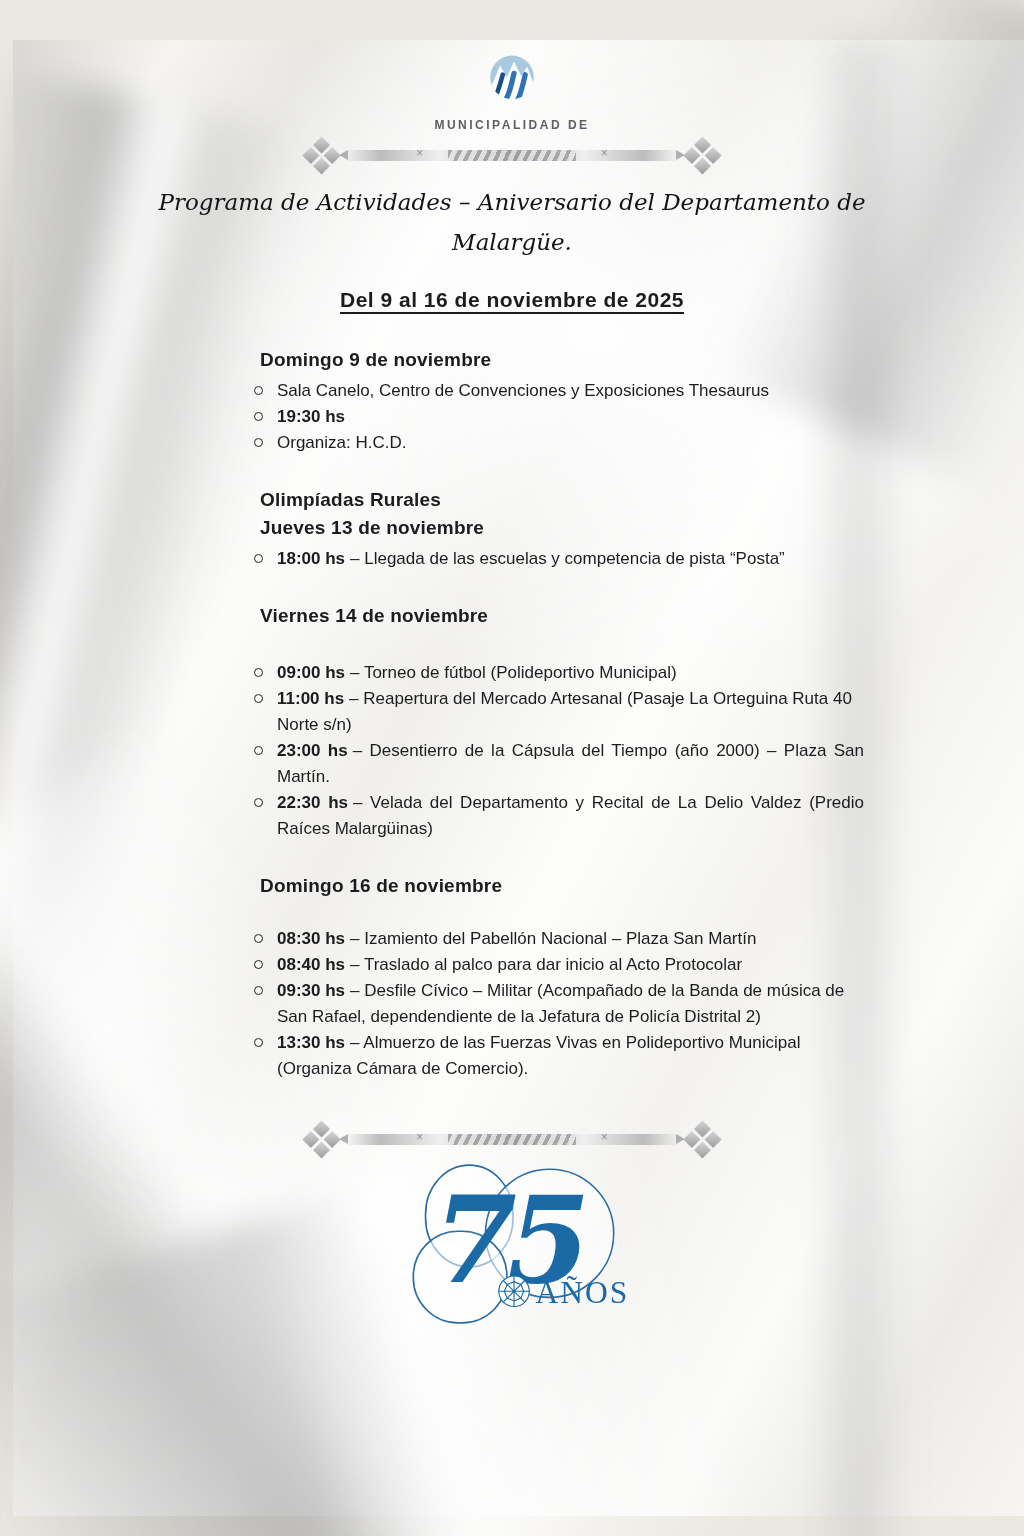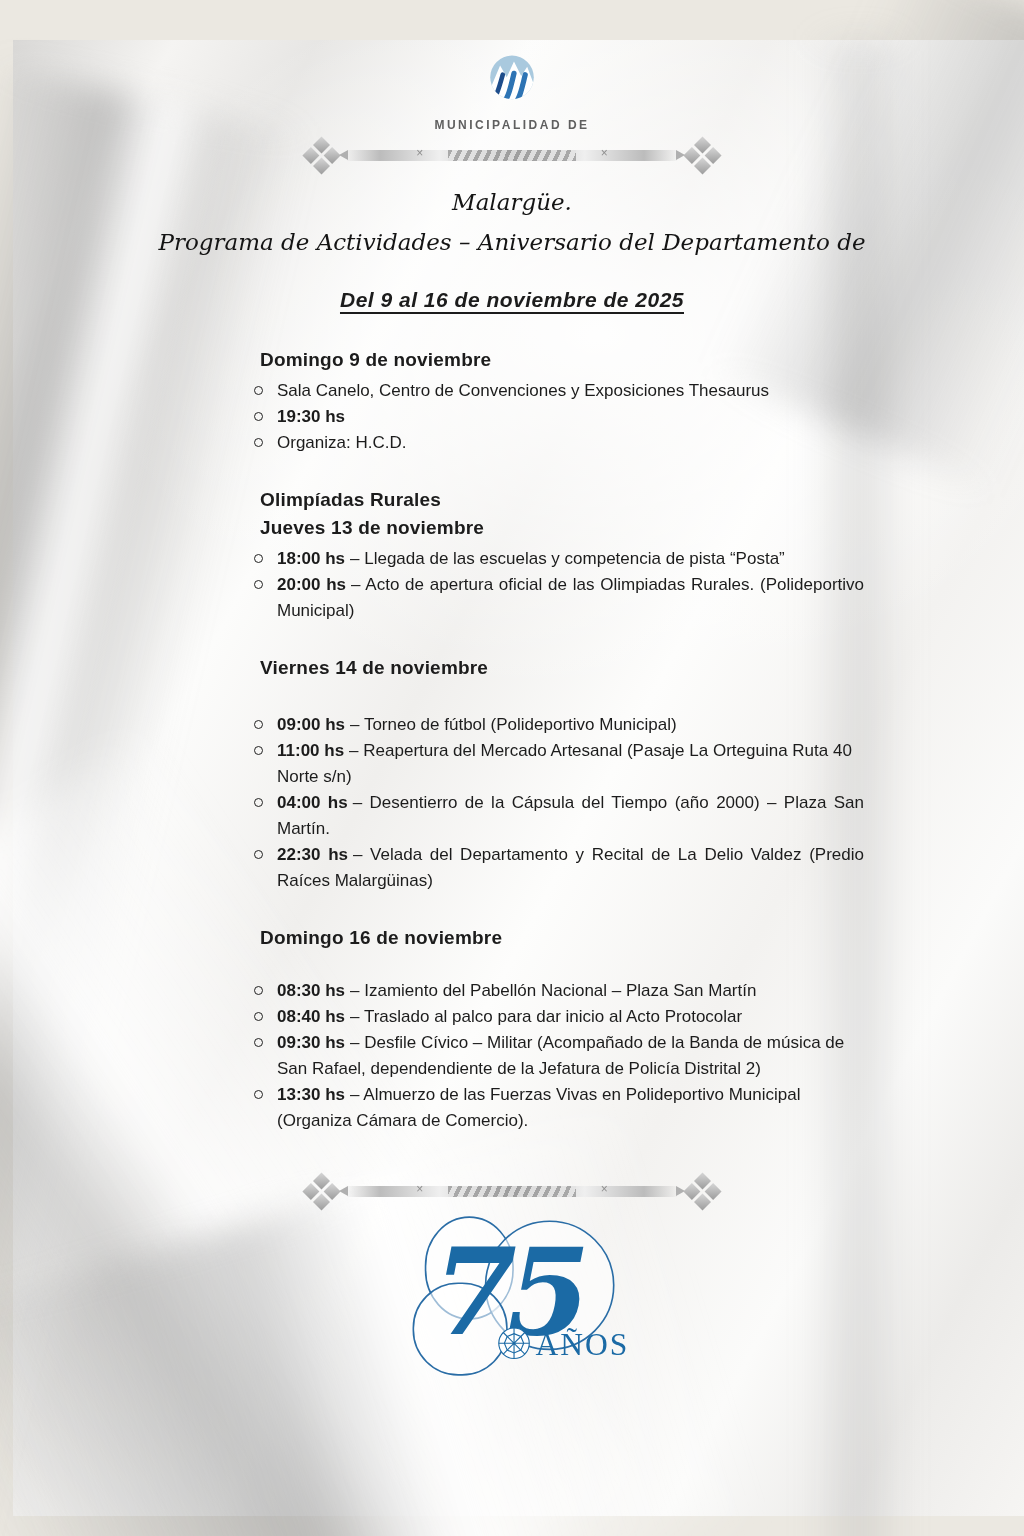--- a/index.html
+++ b/index.html
@@ -44,21 +44,21 @@
   .bar::after{right:-8px;border-left:9px solid #b0b0b0;}
   .bar-center{position:absolute;left:50%;top:0;transform:translateX(-50%);width:128px;height:11px;
        background:repeating-linear-gradient(115deg,#9a9a9a 0 4px,#e3e3e3 4px 9px);opacity:.8;}
   .xmark{position:absolute;top:-3px;color:#8f8f8f;font-size:12px;line-height:1;}
   .x1{left:21%;} .x2{right:21%;}
 
   
   .page-title{margin-top:14px;text-align:center;font-family:"DejaVu Serif",serif;font-style:italic;
       font-size:23px;line-height:40px;color:#141414;}
   .date-range{margin-top:26px;text-align:center;font-size:21px;font-weight:bold;letter-spacing:.5px;
-      text-decoration:underline;text-underline-offset:5px;text-decoration-thickness:1.5px;font-style:italic;}
+      text-decoration:underline;text-underline-offset:5px;text-decoration-thickness:1.5px;}
 
   
   .schedule{margin:34px 0 0 252px;width:612px;}
   .sec{margin-bottom:30px;}
   .sec-heads{margin-bottom:4px;margin-left:8px;}
   .sec.spaced .sec-heads{margin-bottom:26px;}
   .sec-heading{font-size:19px;font-weight:bold;line-height:28px;letter-spacing:.2px;}
   .intro{margin:1px 0 4px 16px;font-size:18px;line-height:26px;}
   .intro-b{font-weight:bold;}
   .item{display:flex;align-items:flex-start;justify-content:flex-end;}
@@ -119,22 +119,22 @@
       </div>
       <div class="cluster">
           <span class="dm"></span>
           <span class="dm"></span>
           <span class="dm"></span>
           <span class="dm"></span>
         </div>
     </div>
 
     <div class="page-title">
+      <div>Programa de Actividades – Aniversario del Departamento de</div>
       <div>Malargüe.</div>
-      <div>Programa de Actividades – Aniversario del Departamento de</div>
     </div>
 
     <div class="date-range">Del 9 al 16 de noviembre de 2025</div>
 
     <div class="schedule">
         <section class="sec">
     <div class="sec-heads">
             <div class="sec-heading">Domingo 9 de noviembre</div>
           </div>
     <div class="items">
@@ -156,24 +156,20 @@
     <div class="sec-heads">
             <div class="sec-heading">Olimpíadas Rurales</div>
             <div class="sec-heading">Jueves 13 de noviembre</div>
           </div>
 
     <div class="items">
             <div class="item">
     <span class="bullet"></span>
     <p class="item-text"><b class="it-b">18:00 hs</b><span class="it-t">– Llegada de las escuelas y competencia de pista “Posta”</span></p>
   </div>
-            <div class="item">
-    <span class="bullet"></span>
-    <p class="item-text justify"><b class="it-b">20:00 hs</b><span class="it-t">– Acto de apertura oficial de las Olimpiadas Rurales. (Polideportivo Municipal)</span></p>
-  </div>
           </div>
   </section>
         <section class="sec">
     <div class="sec-heads">
             <div class="sec-heading">Viernes 14 de noviembre</div>
           </div>
 
   </section>
         <section class="sec spaced">
 
@@ -181,21 +177,21 @@
             <div class="item">
     <span class="bullet"></span>
     <p class="item-text"><b class="it-b">09:00 hs</b><span class="it-t">– Torneo de fútbol (Polideportivo Municipal)</span></p>
   </div>
             <div class="item">
     <span class="bullet"></span>
     <p class="item-text"><b class="it-b">11:00 hs</b><span class="it-t">– Reapertura del Mercado Artesanal (Pasaje La Orteguina Ruta 40 Norte s/n)</span></p>
   </div>
             <div class="item">
     <span class="bullet"></span>
-    <p class="item-text justify"><b class="it-b">04:00 hs</b><span class="it-t">– Desentierro de la Cápsula del Tiempo (año 2000) – Plaza San Martín.</span></p>
+    <p class="item-text justify"><b class="it-b">23:00 hs</b><span class="it-t">– Desentierro de la Cápsula del Tiempo (año 2000) – Plaza San Martín.</span></p>
   </div>
             <div class="item">
     <span class="bullet"></span>
     <p class="item-text justify"><b class="it-b">22:30 hs</b><span class="it-t">– Velada del Departamento y Recital de La Delio Valdez (Predio Raíces Malargüinas)</span></p>
   </div>
           </div>
   </section>
         <section class="sec spaced">
     <div class="sec-heads">
             <div class="sec-heading">Domingo 16 de noviembre</div>

